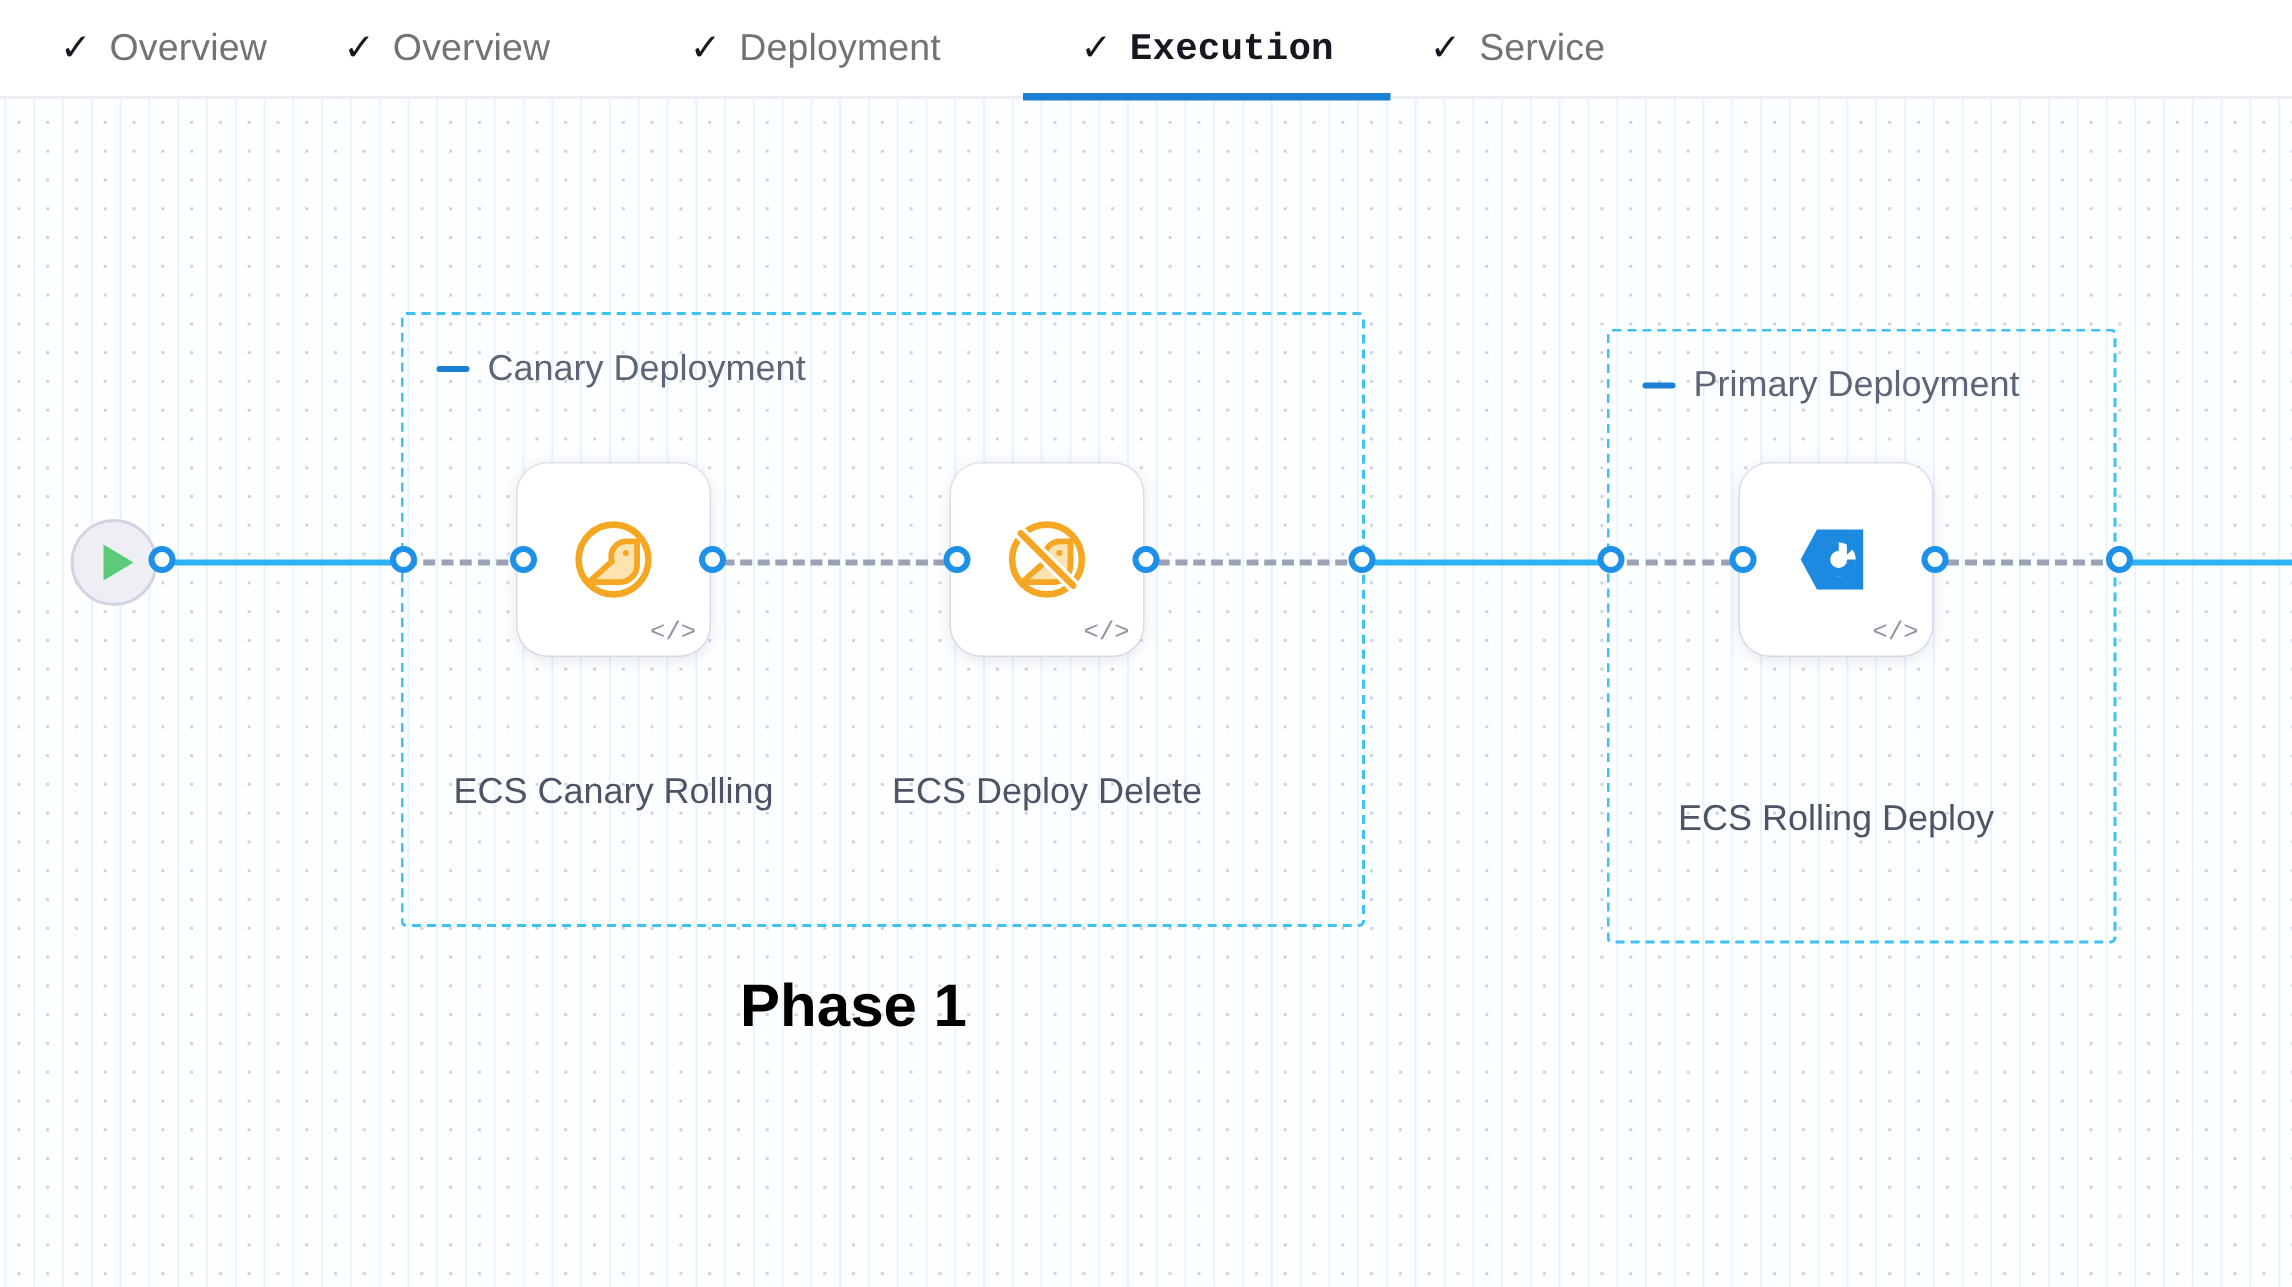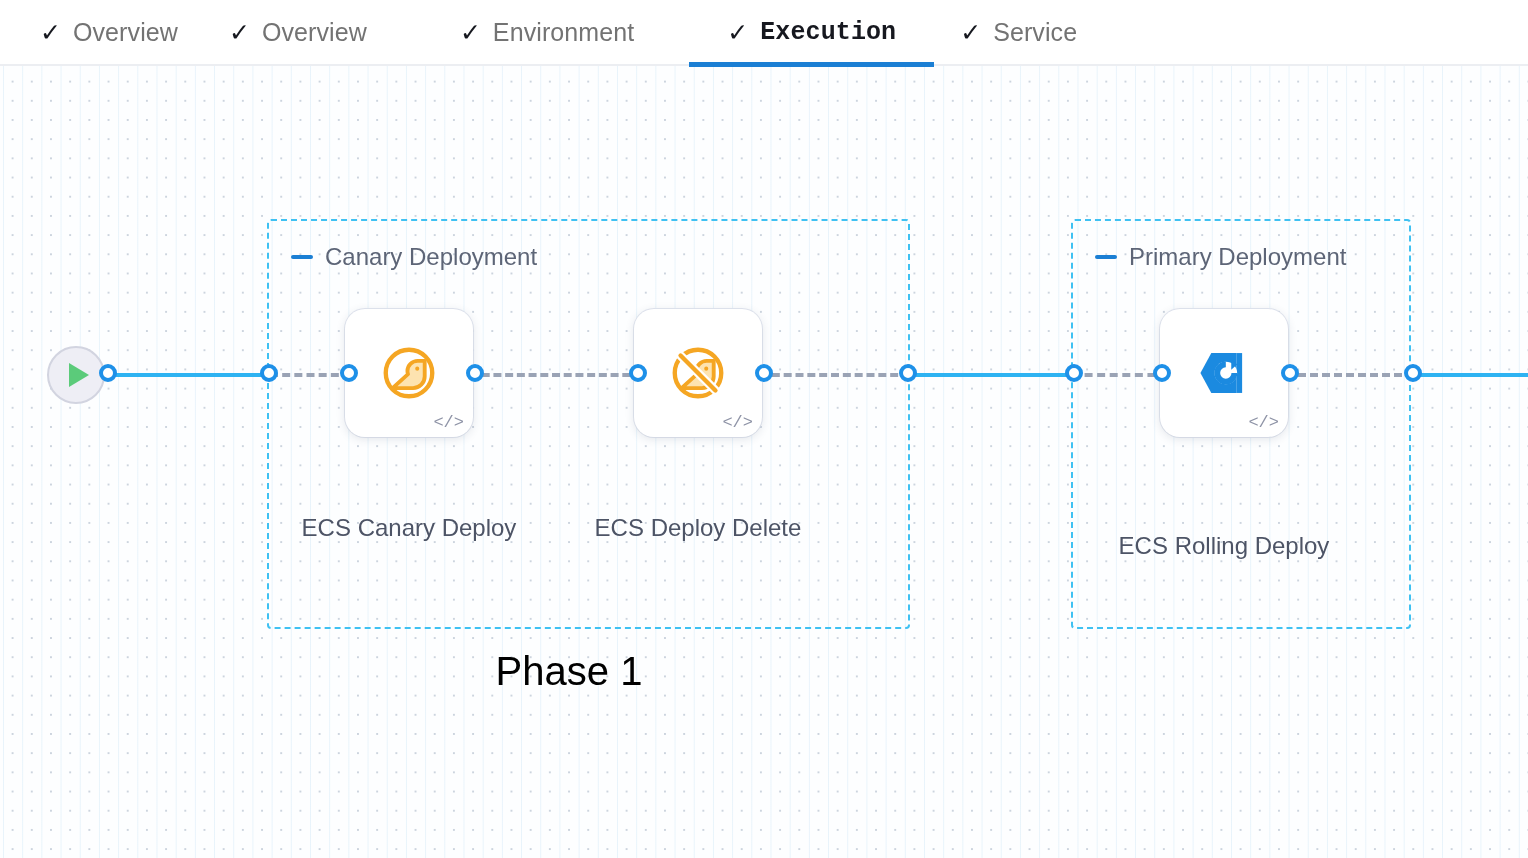--- a/index.html
+++ b/index.html
@@ -173,57 +173,57 @@
     line-height: 1.32;
     color: #4d5466;
     width: 230px;
     z-index: 5;
   }
 
   
   .phase {
     position: absolute;
     font-size: 40px;
-    font-weight: normal;
+    font-weight: bold;
     color: #000000;
     text-align: center;
     white-space: nowrap;
     z-index: 8;
   }
 </style>
 </head>
 <body>
 
 <div class="tabbar">
   <div class="tab" style="left:40px">
     <span class="tab-check">✓</span>
     <span class="tab-label">Overview</span>
   </div>
   <div class="tab" style="margin-left:91px">
     <span class="tab-check">✓</span>
     <span class="tab-label">Overview</span>
   </div>
   <div class="tab" style="margin-left:93px">
     <span class="tab-check">✓</span>
-    <span class="tab-label">Environment</span>
+    <span class="tab-label">Deployment</span>
   </div>
   <div class="tab active" style="margin-left:55px;padding:0 38px">
     <span class="tab-check">✓</span>
     <span class="tab-label">Execution</span>
     <span class="tab-underline"></span>
   </div>
   <div class="tab" style="margin-left:26px">
     <span class="tab-check">✓</span>
     <span class="tab-label">Service</span>
   </div>
 </div>
 
 <div class="canvas">
 
-  <div class="group" style="left:267px; top:153px; width:643px; height:410px;">
+  <div class="group" style="left:267px; top:142px; width:643px; height:410px;">
     <div class="group-header">
       <span class="group-collapse"></span>
       <span class="group-title">Canary Deployment</span>
     </div>
   </div>
 
   <div class="group" style="left:1071px; top:153px; width:340px; height:410px;">
     <div class="group-header">
       <span class="group-collapse"></span>
       <span class="group-title">Primary Deployment</span>
@@ -266,21 +266,21 @@
     <div class="node-icon">
       <svg width="62" height="62" viewBox="0 0 64 64" aria-hidden="true">
         <circle cx="32" cy="32" r="24" fill="none" stroke="#f5a623" stroke-width="4.5"></circle>
         <path d="M41 20c-5.5 0-10 4.4-10 9.8 0 1.3.2 2.3.6 3.3L16 47h20.5c6.3 0 11.5-5.1 11.5-11.4V20z" fill="#fde3b0"></path>
         <path d="M41 19.5c-5.9 0-10.6 4.7-10.6 10.4 0 1.2.2 2.3.6 3.3L15 47.6h21.2c6.6 0 12-5.3 12-11.9V19.5z" fill="none" stroke="#f5a623" stroke-width="4" stroke-linejoin="round"></path>
         <circle cx="40.5" cy="27.5" r="2.1" fill="#f5a623"></circle>
       </svg>
     </div>
     <span class="node-code">&lt;/&gt;</span>
   </div>
-  <div class="node-label" style="left:294px; top:446px;">ECS Canary Deploy</div>
+  <div class="node-label" style="left:294px; top:446px;">ECS Canary Rolling</div>
 
   <div class="node" style="left:634px; top:243px;">
     <div class="node-icon">
       <svg width="62" height="62" viewBox="0 0 64 64" aria-hidden="true">
         <circle cx="32" cy="32" r="24" fill="none" stroke="#f5a623" stroke-width="4.5"></circle>
         <path d="M41 20c-5.5 0-10 4.4-10 9.8 0 1.3.2 2.3.6 3.3L16 47h20.5c6.3 0 11.5-5.1 11.5-11.4V20z" fill="#fde3b0"></path>
         <path d="M41 19.5c-5.9 0-10.6 4.7-10.6 10.4 0 1.2.2 2.3.6 3.3L15 47.6h21.2c6.6 0 12-5.3 12-11.9V19.5z" fill="none" stroke="#f5a623" stroke-width="4" stroke-linejoin="round"></path>
         <circle cx="40.5" cy="27.5" r="2.1" fill="#f5a623"></circle>
         <line x1="14" y1="14" x2="50" y2="50" stroke="#ffffff" stroke-width="9" stroke-linecap="round"></line>
         <line x1="14" y1="14" x2="50" y2="50" stroke="#f5a623" stroke-width="4.5" stroke-linecap="round"></line>

